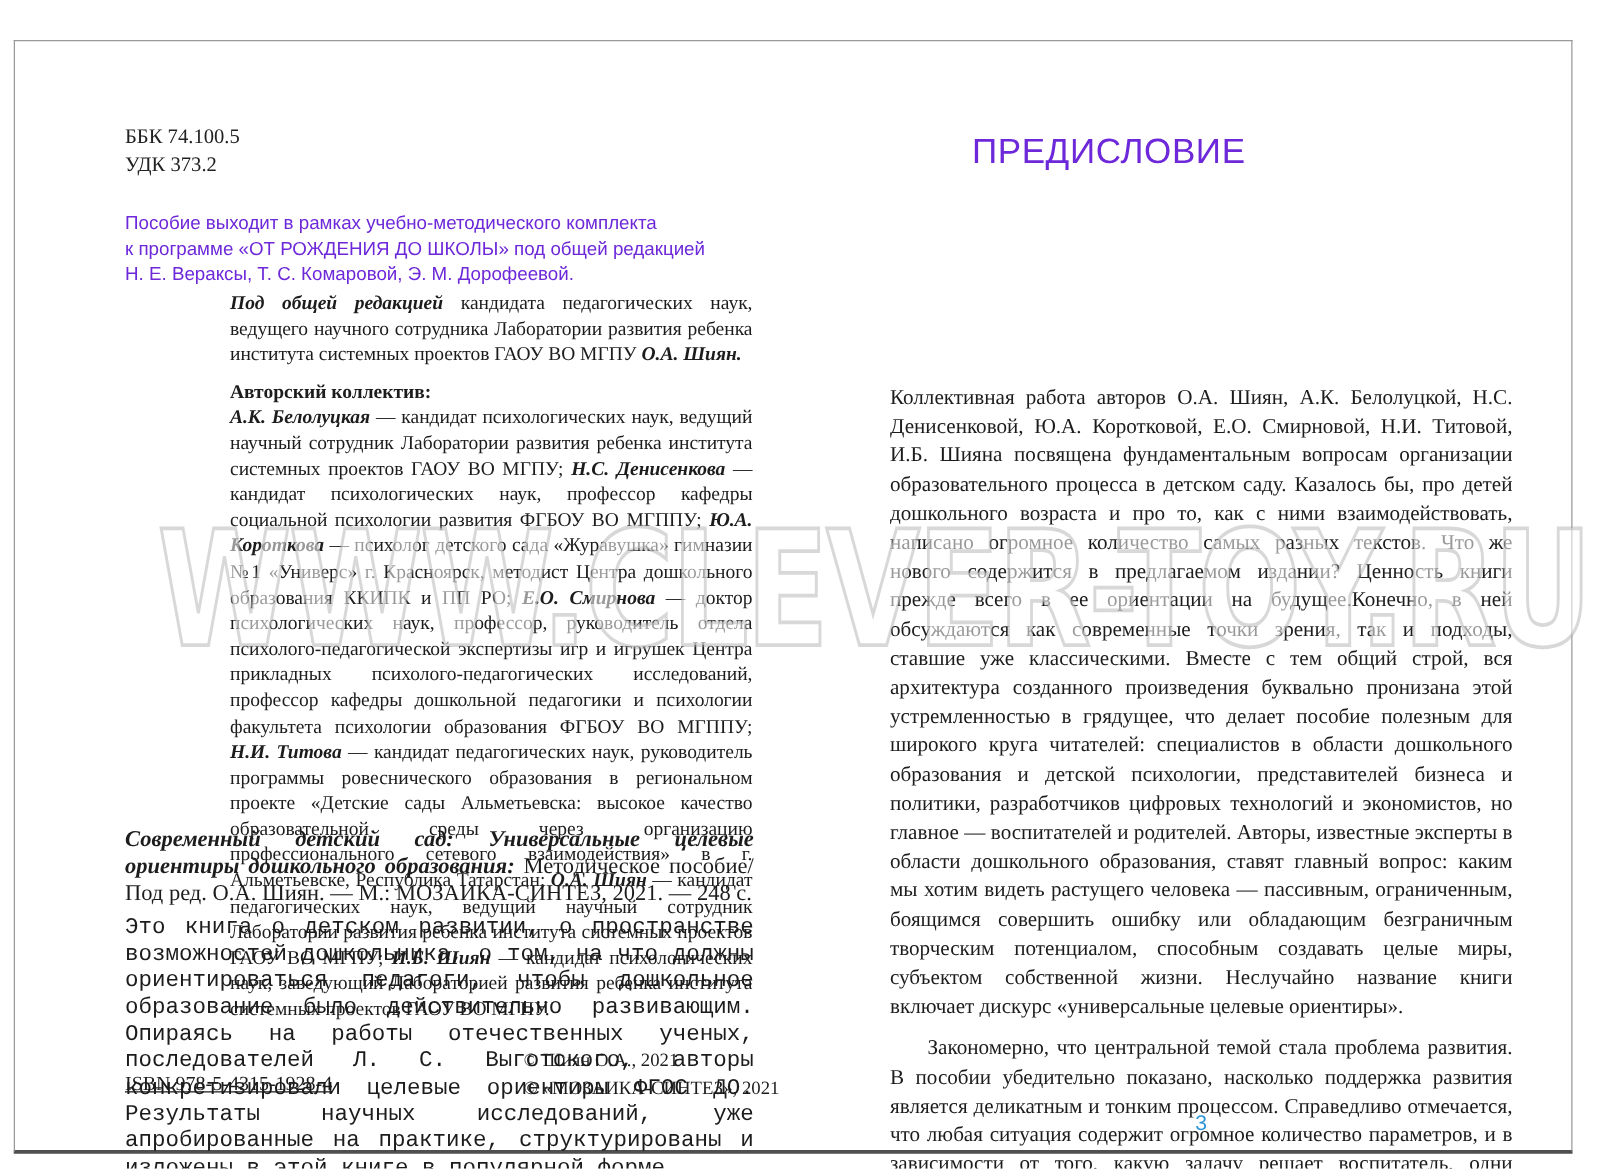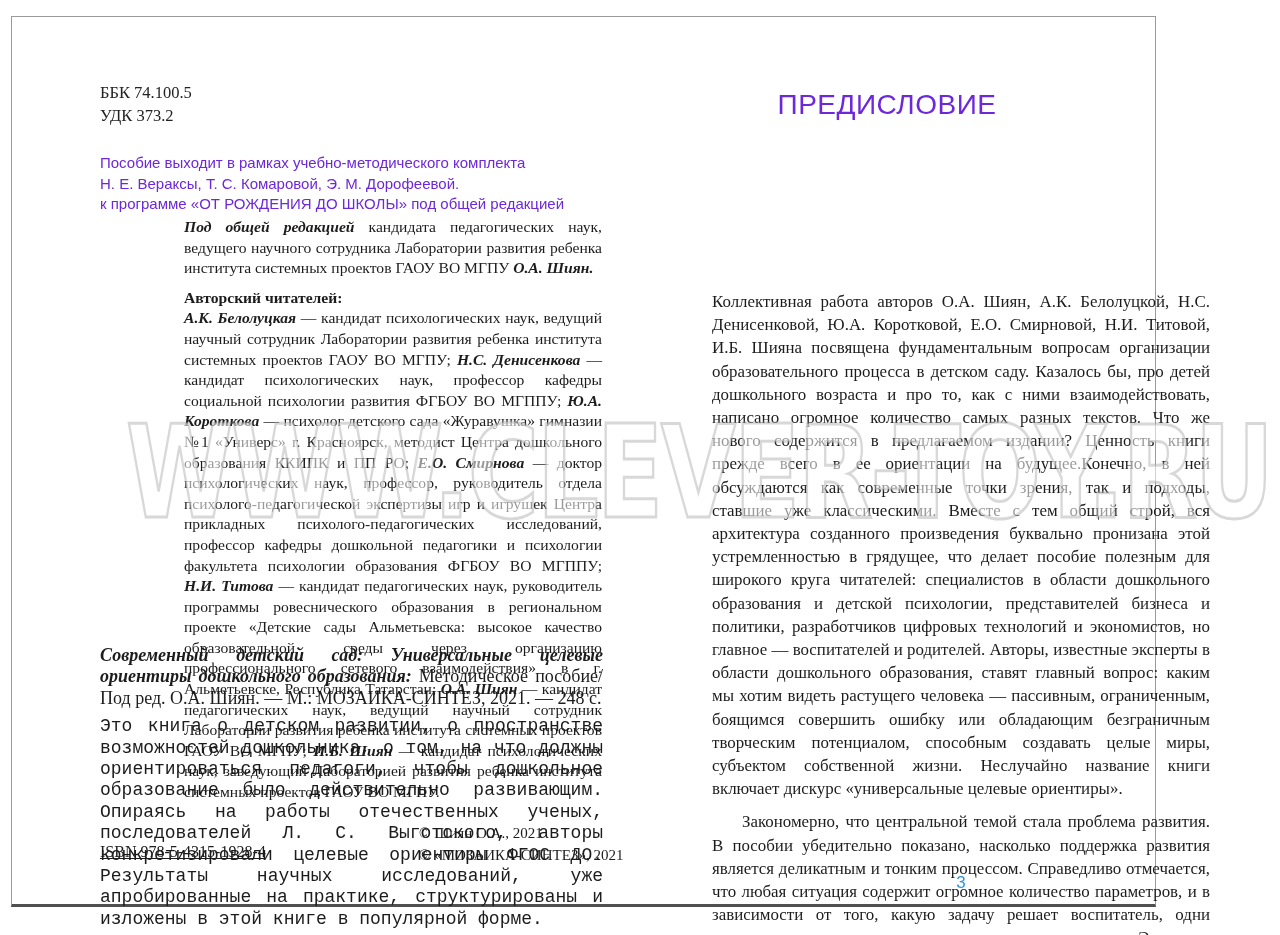--- a/index.html
+++ b/index.html
@@ -1,19 +1,19 @@
 <!DOCTYPE html>
 <html><head>
 <meta charset="utf-8">
 <style>
   html,body{margin:0;padding:0;background:#ffffff;}
   #stage{position:relative;width:1280px;height:935px;background:#ffffff;overflow:hidden;
          font-family:"Liberation Serif",serif;color:#1c1c1c;}
   
-  .sheet{position:absolute;left:11px;top:16px;width:1145px;height:891px;
+  .sheet{position:absolute;left:11px;top:32px;width:1247px;height:891px;
          background:#ffffff;border:1px solid #9a9a9a;border-bottom:3px solid #4f4f4f;box-sizing:border-box;}
 
   
   .left-meta{position:absolute;left:88px;top:64px;font-size:16.5px;line-height:23px;color:#222;}
   .series-note{position:absolute;left:88px;top:136px;font-family:"Liberation Sans",sans-serif;
                font-size:15px;line-height:20.5px;color:#6d28d9;}
   .editorial{position:absolute;left:172px;top:200px;width:418px;font-size:15.6px;line-height:20.6px;}
   .editorial p{margin:0;text-align:justify;}
   .editorial .authors-heading{font-weight:bold;margin-top:9px;text-align:left;}
   .b{font-weight:bold;font-style:italic;}
@@ -47,27 +47,27 @@
 <div id="stage">
   <div class="sheet">
 
     <div class="left-meta">
       <div>ББК 74.100.5</div>
       <div>УДК 373.2</div>
     </div>
 
     <div class="series-note">
       <div>Пособие выходит в рамках учебно-методического комплекта</div>
+      <div>к программе «ОТ РОЖДЕНИЯ ДО ШКОЛЫ» под общей редакцией</div>
       <div>Н. Е. Вераксы, Т. С. Комаровой, Э. М. Дорофеевой.</div>
-      <div>к программе «ОТ РОЖДЕНИЯ ДО ШКОЛЫ» под общей редакцией</div>
     </div>
 
     <div class="editorial">
       <p><span class="b">Под общей редакцией</span><span> кандидата педагогических наук, ведущего научного сотрудника Лаборатории развития ребенка института системных проектов ГАОУ ВО МГПУ </span><span class="b">О.А. Шиян.</span></p>
-      <p class="authors-heading">Авторский читателей:</p>
+      <p class="authors-heading">Авторский коллектив:</p>
       <p><span class="bi">А.К. Белолуцкая</span><span> — кандидат психологических наук, ведущий научный сотрудник Лаборатории развития ребенка института системных проектов ГАОУ ВО МГПУ; </span><span class="bi">Н.С. Денисенкова</span><span> — кандидат психологических наук, профессор кафедры социальной психологии развития ФГБОУ ВО МГППУ; </span><span class="bi">Ю.А. Короткова</span><span> — психолог детского сада «Журавушка» гимназии №1 «Универс» г. Красноярск, методист Центра дошкольного образования ККИПК и ПП РО; </span><span class="bi">Е.О. Смирнова</span><span> — доктор психологических наук, профессор, руководитель отдела психолого-педагогической экспертизы игр и игрушек Центра прикладных психолого-педагогических исследований, профессор кафедры дошкольной педагогики и психологии факультета психологии образования ФГБОУ ВО МГППУ; </span><span class="bi">Н.И. Титова</span><span> — кандидат педагогических наук, руководитель программы ровеснического образования в региональном проекте «Детские сады Альметьевска: высокое качество образовательной среды через организацию профессионального сетевого взаимодействия» в г. Альметьевске, Республика Татарстан; </span><span class="bi">О.А. Шиян</span><span> — кандидат педагогических наук, ведущий научный сотрудник Лаборатории развития ребенка института системных проектов ГАОУ ВО МГПУ; </span><span class="bi">И.Б. Шиян</span><span> — кандидат психологических наук, заведующий Лабораторией развития ребенка института системных проектов ГАОУ ВО МГПУ.</span></p>
     </div>
 
     <div class="bib-block">
       <p><span class="b">Современный детский сад: Универсальные целевые ориентиры дошкольного образования:</span><span> Методическое пособие/Под ред. О.А. Шиян. — М.: МОЗАИКА-СИНТЕЗ, 2021. — 248 с.</span></p>
       <p class="annotation">Это книга о детском развитии, о пространстве возможностей дошкольника, о том, на что должны ориентироваться педагоги, чтобы дошкольное образование было действительно развивающим. Опираясь на работы отечественных ученых, последователей Л. С. Выготского, авторы конкретизировали целевые ориентиры ФГОС ДО. Результаты научных исследований, уже апробированные на практике, структурированы и изложены в этой книге в популярной форме.</p>
     </div>
 
     <div class="copyright">
       <div>© Шиян О.А., 2021</div>

